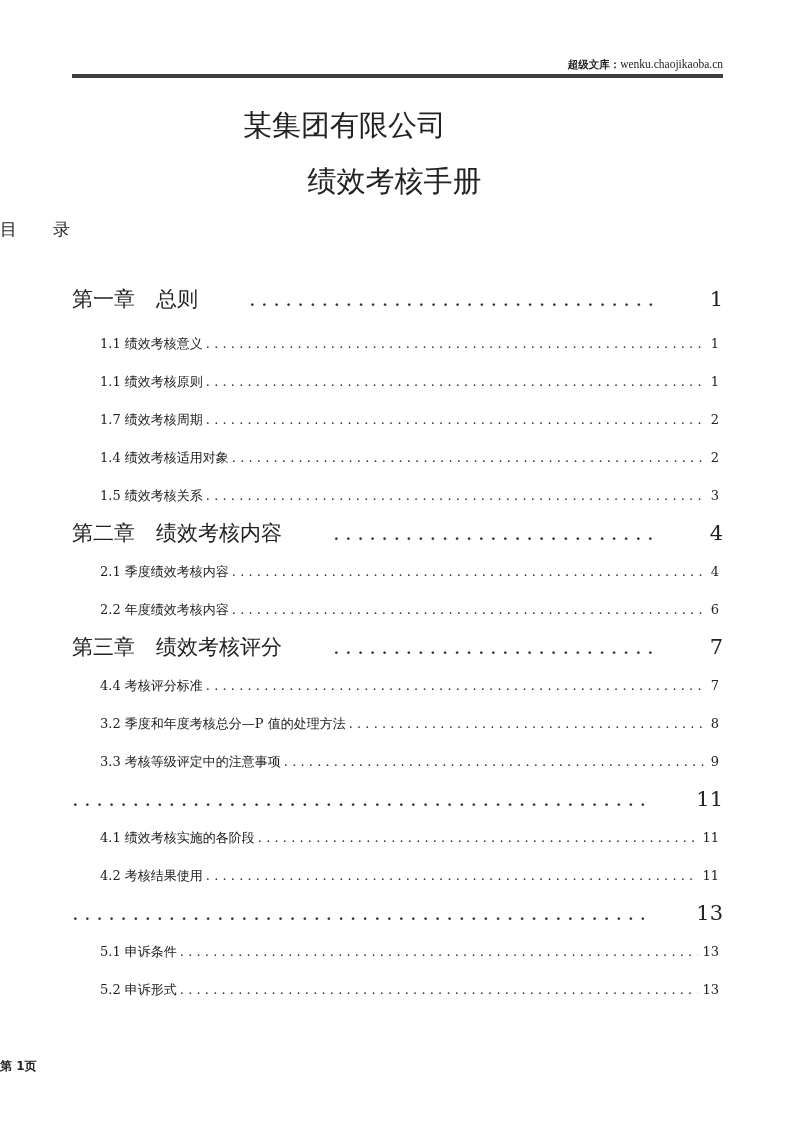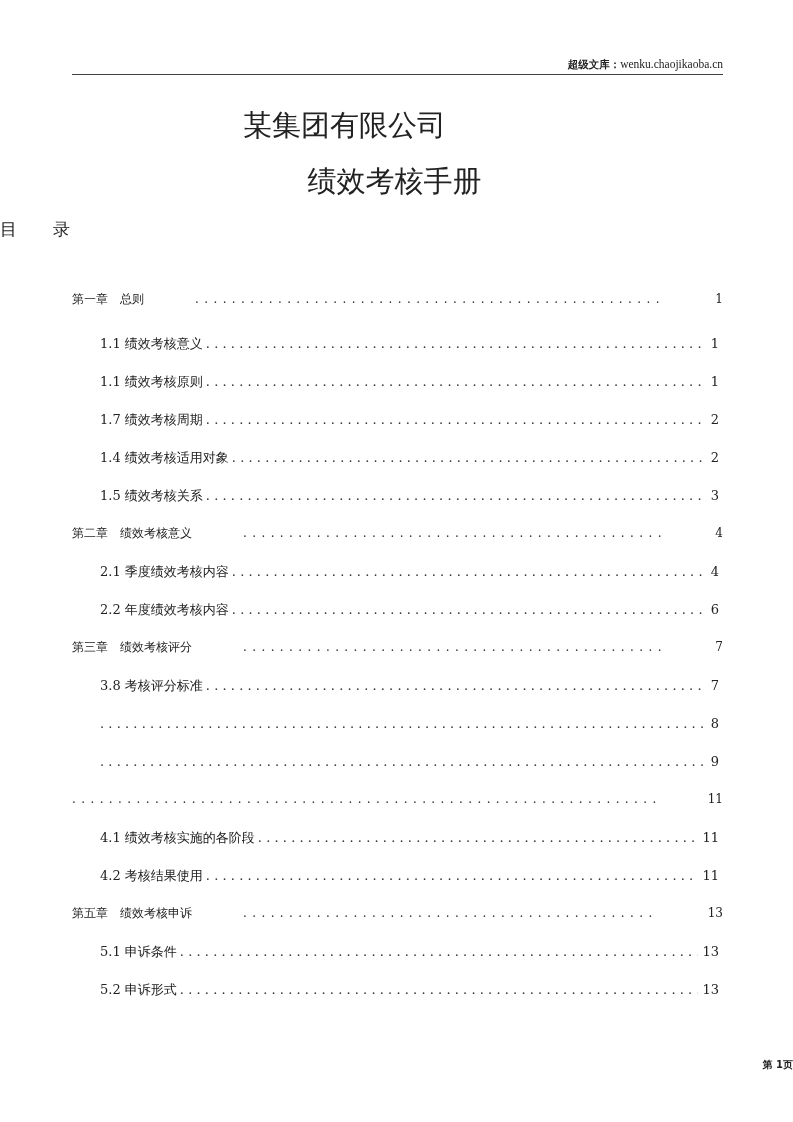--- a/index.html
+++ b/index.html
@@ -1,40 +1,40 @@
 <!DOCTYPE html>
 <html><head>
   <meta charset="utf-8">
   <style>
     html, body { margin: 0; padding: 0; background: #ffffff; }
     body { width: 793px; height: 1122px; position: relative; overflow: hidden;
            font-family: "DejaVu Serif", "Liberation Serif", serif; color: #222; }
     .header { position: absolute; left: 72px; top: 57px; width: 651px; height: 17px;
-              border-bottom: 1px solid #404040; text-align: right; font-size: 11px; line-height: 14px; }
+              border-bottom: 4px solid #404040; text-align: right; font-size: 11px; line-height: 14px; }
     .header .site { font-family: "Liberation Serif", serif; font-size: 11.5px; }
     .header .label { font-family: "DejaVu Sans", sans-serif; font-weight: bold; font-size: 10.5px; }
     .title1 { position: absolute; left: 0; width: 689px; top: 105px; text-align: center;
               font-family: "DejaVu Sans", sans-serif; font-size: 29px; line-height: 40px; }
     .title2 { position: absolute; left: 0; width: 789px; top: 161px; text-align: center;
               font-family: "DejaVu Sans", sans-serif; font-size: 29px; line-height: 40px; }
     .toc-heading { position: absolute; left: 0; width: 793px; top: 217px; text-align: left;
                    font-family: "DejaVu Sans", sans-serif; font-size: 17px; line-height: 24px; }
     .toc-heading span { display: inline-block; }
     .toc-heading .gap { width: 36px; }
     .toc { position: absolute; left: 72px; top: 287px; width: 651px; }
     .toc-row { position: absolute; left: 0; display: flex; align-items: baseline; white-space: nowrap; overflow: hidden; }
-    .toc-row.chapter { font-size: 12px; height: 24px; line-height: 24px; width: 651px; gap: 48px; }
+    .toc-row.chapter { font-size: 21px; height: 24px; line-height: 24px; width: 651px; gap: 48px; }
     .toc-row.section { font-size: 13px; height: 20px; line-height: 20px; left: 28px; width: 622px; }
     .toc-row .t { flex: 0 0 auto; padding-right: 3px; }
     .toc-row .leader { flex: 1 1 auto; overflow: hidden; letter-spacing: 4.2px; color: #333; }
     .toc-row.chapter .leader { letter-spacing: 5.4px; }
     .toc-row .pg { flex: 0 0 auto; padding-left: 4px; min-width: 10px; text-align: right; }
     .toc-row.section .pg { padding-right: 3px; }
-    .footer { position: absolute; left: 0; width: 793px; top: 1058px; text-align: right;
-              font-family: "DejaVu Sans", sans-serif; font-weight: bold; font-size: 10px; }
+    .footer { position: absolute; left: 0; width: 793px; top: 1058px; text-align: left;
+              font-family: "DejaVu Sans", sans-serif; font-weight: bold; font-size: 12px; }
   </style>
 </head>
 <body>
 
 <div class="header">
   <span class="label">超级文库：</span><span class="site">wenku.chaojikaoba.cn</span>
 </div>
 
 <div class="title1">某集团有限公司</div>
 <div class="title2">绩效考核手册</div>
@@ -67,68 +67,69 @@
     <span class="t">1.4  绩效考核适用对象</span>
     <span class="leader">........................................................................................................................</span>
     <span class="pg">2</span>
   </div>
   <div class="toc-row section" style="top:199px">
     <span class="t">1.5  绩效考核关系</span>
     <span class="leader">........................................................................................................................</span>
     <span class="pg">3</span>
   </div>
   <div class="toc-row chapter" style="top:234px">
-    <span class="t">第二章　绩效考核意义</span>
+    <span class="t">第二章　绩效考核内容</span>
     <span class="leader">........................................................................................................................</span>
     <span class="pg">4</span>
   </div>
   <div class="toc-row section" style="top:275px">
     <span class="t">2.1 季度绩效考核内容</span>
     <span class="leader">........................................................................................................................</span>
     <span class="pg">4</span>
   </div>
   <div class="toc-row section" style="top:313px">
     <span class="t">2.2 年度绩效考核内容</span>
     <span class="leader">........................................................................................................................</span>
     <span class="pg">6</span>
   </div>
   <div class="toc-row chapter" style="top:348px">
     <span class="t">第三章　绩效考核评分</span>
     <span class="leader">........................................................................................................................</span>
     <span class="pg">7</span>
   </div>
   <div class="toc-row section" style="top:389px">
-    <span class="t">3.8 考核评分标准</span>
+    <span class="t">4.4 考核评分标准</span>
     <span class="leader">........................................................................................................................</span>
     <span class="pg">7</span>
   </div>
   <div class="toc-row section" style="top:427px">
+    <span class="t">3.2  季度和年度考核总分—P 值的处理方法</span>
     <span class="leader">........................................................................................................................</span>
     <span class="pg">8</span>
   </div>
   <div class="toc-row section" style="top:465px">
+    <span class="t">3.3  考核等级评定中的注意事项</span>
     <span class="leader">........................................................................................................................</span>
     <span class="pg">9</span>
   </div>
   <div class="toc-row chapter" style="top:500px">
     <span class="leader">........................................................................................................................</span>
     <span class="pg">11</span>
   </div>
   <div class="toc-row section" style="top:541px">
     <span class="t">4.1 绩效考核实施的各阶段</span>
     <span class="leader">........................................................................................................................</span>
     <span class="pg">11</span>
   </div>
   <div class="toc-row section" style="top:579px">
     <span class="t">4.2 考核结果使用</span>
     <span class="leader">........................................................................................................................</span>
     <span class="pg">11</span>
   </div>
   <div class="toc-row chapter" style="top:614px">
-    <span class="t">第五章　绩效考核申诉</span>
     <span class="leader">........................................................................................................................</span>
     <span class="pg">13</span>
   </div>
   <div class="toc-row section" style="top:655px">
     <span class="t">5.1 申诉条件</span>
     <span class="leader">........................................................................................................................</span>
     <span class="pg">13</span>
   </div>
   <div class="toc-row section" style="top:693px">
     <span class="t">5.2 申诉形式</span>

